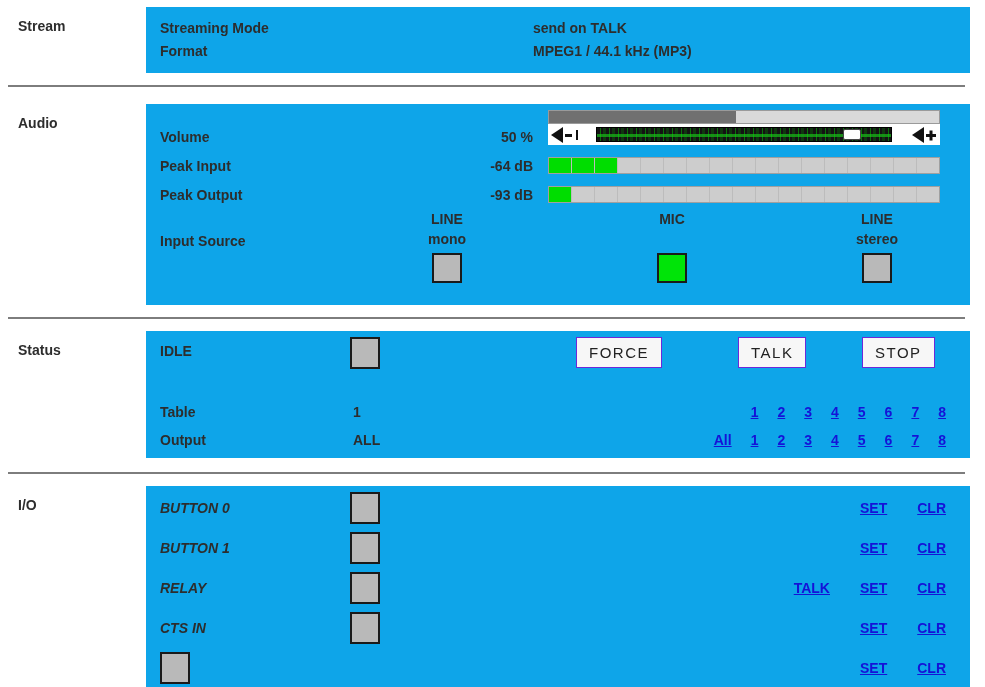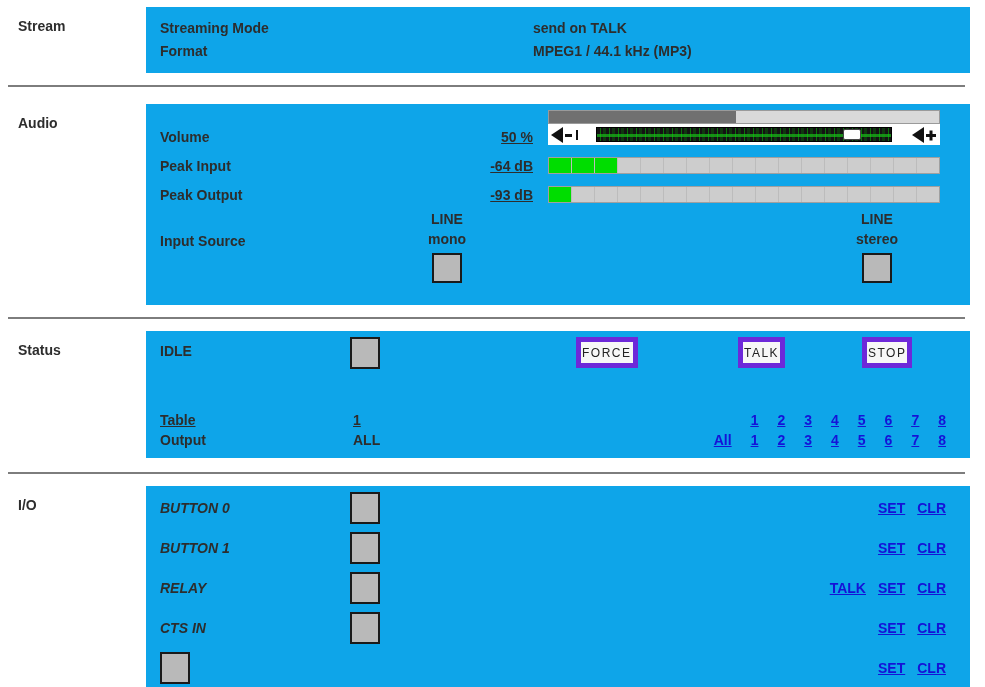--- a/index.html
+++ b/index.html
@@ -18,21 +18,21 @@
   .sec-stream .panel{padding:10px 0;}
   .s-row{display:flex;padding-left:14px;line-height:23px;}
   .s-lbl{width:373px;}
 
   
   .d1{margin-top:12px;}
   .sec-audio{margin-top:17px;}
   .sec-audio .panel{padding:6px 30px 10px 14px;}
   .a-row{display:flex;align-items:flex-end;}
   .a-lbl{width:286px;line-height:16px;padding-top:1px;}
-  .a-val{width:87px;text-align:right;line-height:16px;padding-top:1px;white-space:nowrap;text-decoration:underline;}
+  .a-val{width:87px;text-align:right;line-height:16px;padding-top:1px;white-space:nowrap;}
   .a-bars{width:392px;margin-left:15px;box-sizing:border-box;}
   .vol-top{height:12px;border:1px solid #9a9a9a;background:#d9d9d9;}
   .vol-fill{height:100%;background:#707070;}
   .vol-strip{height:21px;background:#fff;position:relative;}
   .spk{position:absolute;top:3px;}
   .spk-minus{left:3px;}
   .spk-plus{right:2px;}
   .vol-tex{
     position:absolute;left:48px;top:3px;width:294px;height:13px;
     border:1px solid #000;background-color:#131313;
@@ -57,42 +57,42 @@
   .sq.active{background:#00e408;}
 
   
   .d2{margin-top:12px;}
   .sec-status{margin-top:12px;}
   .sec-status .panel{height:127px;}
   .idle-lbl{position:absolute;left:14px;top:12px;}
   .status-sq{position:absolute;left:204px;top:6px;width:26px;height:28px;}
   .st-btn{
     position:absolute;top:6px;height:31px;
-    font-family:"Liberation Sans",sans-serif;font-size:12px;font-weight:normal;
+    font-family:"Liberation Sans",sans-serif;font-size:15px;font-weight:normal;
     letter-spacing:1.5px;color:#222;
-    background:#f7f7f7;border:5px solid #6d28d9;padding:0 1px;cursor:pointer;
+    background:#f7f7f7;border:1px solid #6d28d9;padding:0 12px;cursor:pointer;
   }
   .btn-force{left:430px;}
   .btn-talk{left:592px;}
   .btn-stop{left:716px;}
   .st-row{position:absolute;left:14px;right:24px;display:flex;line-height:22px;}
-  .st-row-table{top:78px;text-decoration:underline;}
+  .st-row-table{top:70px;}
   .st-row-entry{top:98px;}
   .st-lbl{width:193px;}
   .links{margin-left:auto;display:flex;gap:19px;}
   a.lnk{color:#1512d7;font-weight:bold;text-decoration:underline;cursor:pointer;}
 
   
   .d3{margin-top:14px;}
   .sec-io{margin-top:12px;}
   .sec-io .panel{padding:2px 0;}
   .io-row{display:flex;align-items:center;height:40px;padding:0 24px 0 14px;}
   .io-lbl{width:190px;font-style:italic;}
   .io-sq{width:26px;height:28px;}
-  .io-row .links{gap:12px;}
+  .io-row .links{gap:30px;}
 </style>
 </head>
 <body>
 
 <div class="section sec-stream">
   <div class="side">Stream</div>
   <div class="panel">
     <div class="s-row">
       <span class="s-lbl">Streaming Mode</span>
       <span>send on TALK</span>
@@ -188,20 +188,25 @@
     </div>
 
     <div class="src-area">
       <span class="src-lbl">Input Source</span>
 
       <div class="src-opt" style="left:227px">
         <div class="l1">LINE</div>
         <div class="l2">mono</div>
         <div class="sq"></div>
       </div>
+      <div class="src-opt" style="left:452px">
+        <div class="l1">MIC</div>
+        <div class="l2"></div>
+        <div class="sq active"></div>
+      </div>
       <div class="src-opt" style="left:657px">
         <div class="l1">LINE</div>
         <div class="l2">stereo</div>
         <div class="sq"></div>
       </div>
     </div>
 
   </div>
 </div>
 

